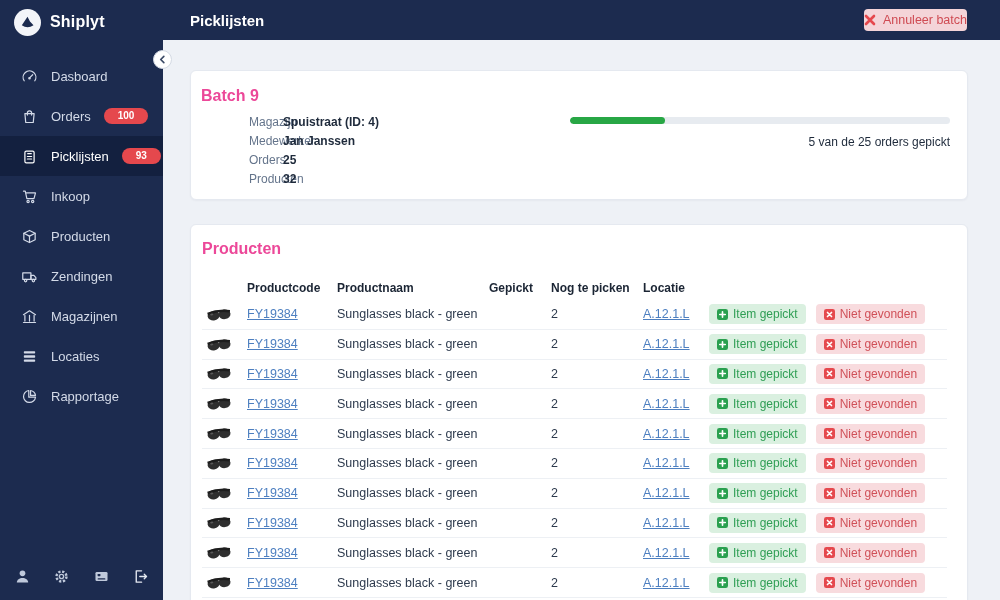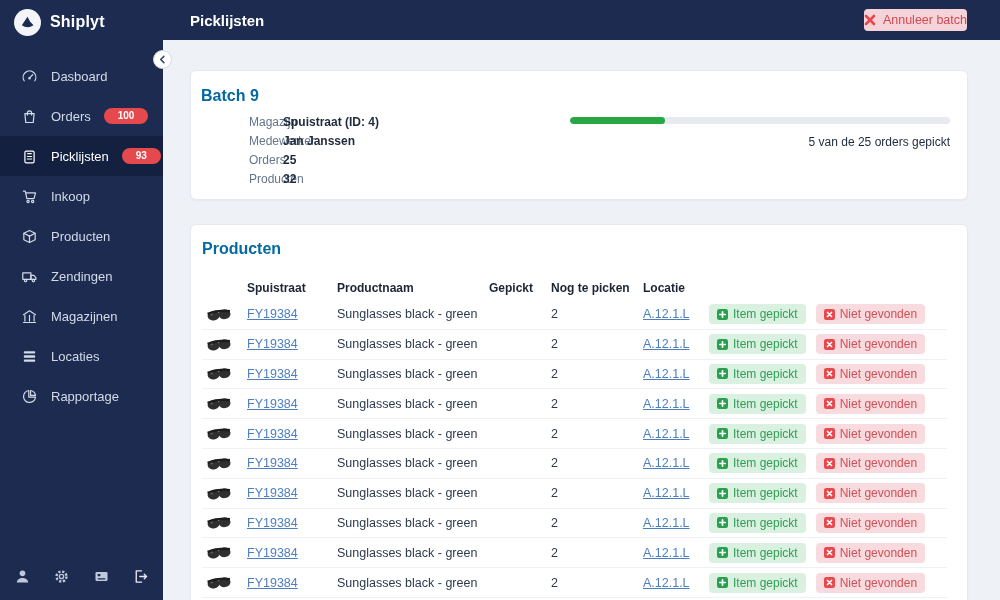--- a/index.html
+++ b/index.html
@@ -35,21 +35,21 @@
   .topbar { height:40px; background:#1c2b4f; display:flex; align-items:center;
     padding:0 33px 0 27px; flex-shrink:0; }
   .topbar h1 { color:#fff; font-size:15px; font-weight:bold; }
   .cancel-btn { margin-left:auto; display:flex; align-items:center; gap:7px;
     background:#f4d4d8; color:#cf4a52; border:none; border-radius:4px;
     padding:4px 0; font-size:12.5px; font-family:inherit; cursor:pointer; }
   .content { flex:1; padding:30px 32px 0 27px; background:#eef1f6; overflow:hidden; }
 
   .card { background:#fff; border:1px solid #e5e9f0; border-radius:6px;
     box-shadow:0 1px 2px rgba(16,24,40,.04); }
-  .card h2 { font-size:16px; color:#0369a1; font-weight:bold; line-height:19px; }
+  .card h2 { font-size:16px; color:#ec4899; font-weight:bold; line-height:19px; }
 
   
   .batch-card { padding:15px 17px 13px 10px; margin-bottom:24px; }
   .batch-body { display:flex; margin-top:10px; }
   .fields { display:grid; grid-template-columns:72px auto; column-gap:10px;
     row-gap:5px; font-size:12px; align-content:start; }
   .f-label { text-align:right; color:#64748b; line-height:14px;margin-left:48px; }
   .f-value { color:#1e2a3b; font-weight:bold; line-height:14px; }
   .progress-wrap { margin-left:auto; width:380px; padding-top:2px; }
   .progress-track { height:7px; background:#e7ebf0; border-radius:4px; overflow:hidden; }
@@ -250,21 +250,21 @@
             <div class="progress-caption">5 van de 25 orders gepickt</div>
           </div>
         </div>
       </section>
 
       <section class="card products-card">
         <h2>Producten</h2>
         <div class="table">
           <div class="thead">
             <div class="cell"></div>
-            <div class="cell">Spuistraat</div>
+            <div class="cell">Productcode</div>
             <div class="cell">Productnaam</div>
             <div class="cell">Gepickt</div>
             <div class="cell">Nog te picken</div>
             <div class="cell">Locatie</div>
             <div class="cell"></div>
           </div>
 
           <div class="tbody">
 
               <div class="trow">

